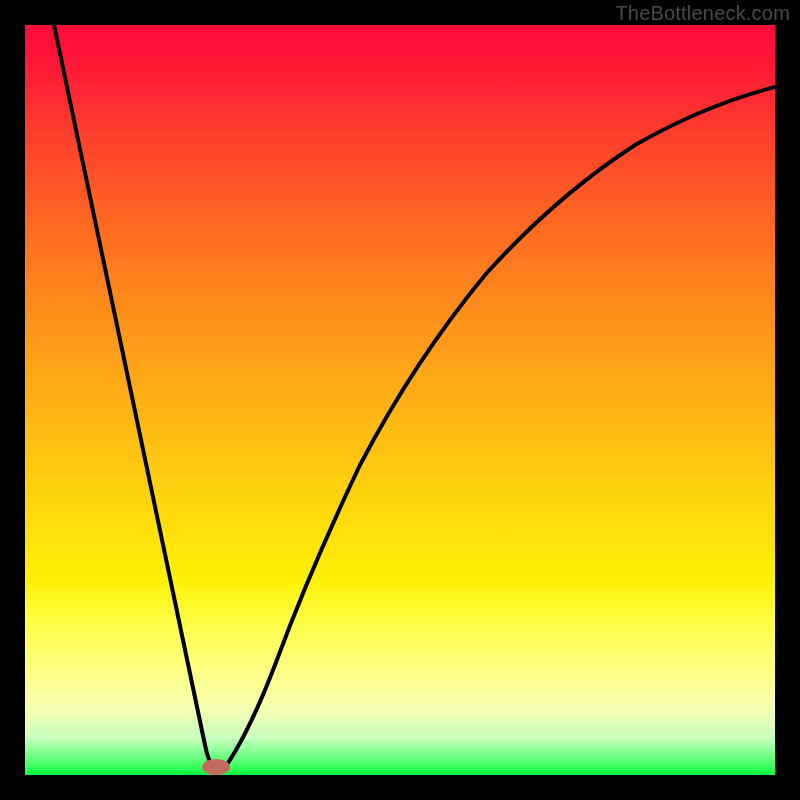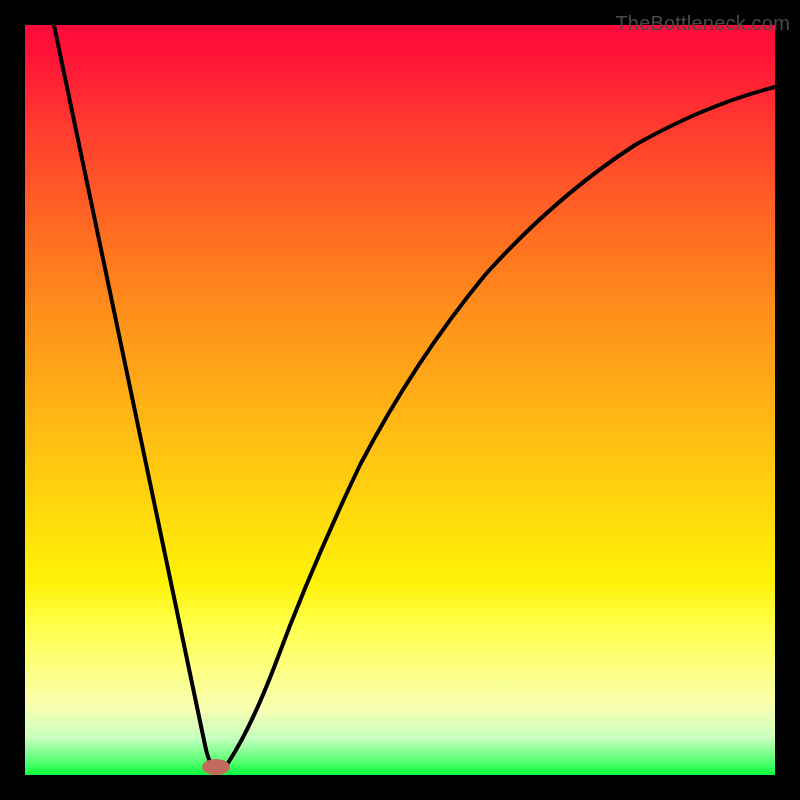--- a/index.html
+++ b/index.html
@@ -43,21 +43,21 @@
     );
   }
   .curve-svg {
     position: absolute;
     top: 0; left: 0;
     width: 750px;
     height: 750px;
   }
   .attribution {
     position: absolute;
-    top: 12px;
+    top: 2px;
     right: 10px;
     color: #4a4a4a;
     font-size: 20px;
     font-weight: 500;
     letter-spacing: 0.2px;
   }
 </style>
 </head>
 <body>
 

